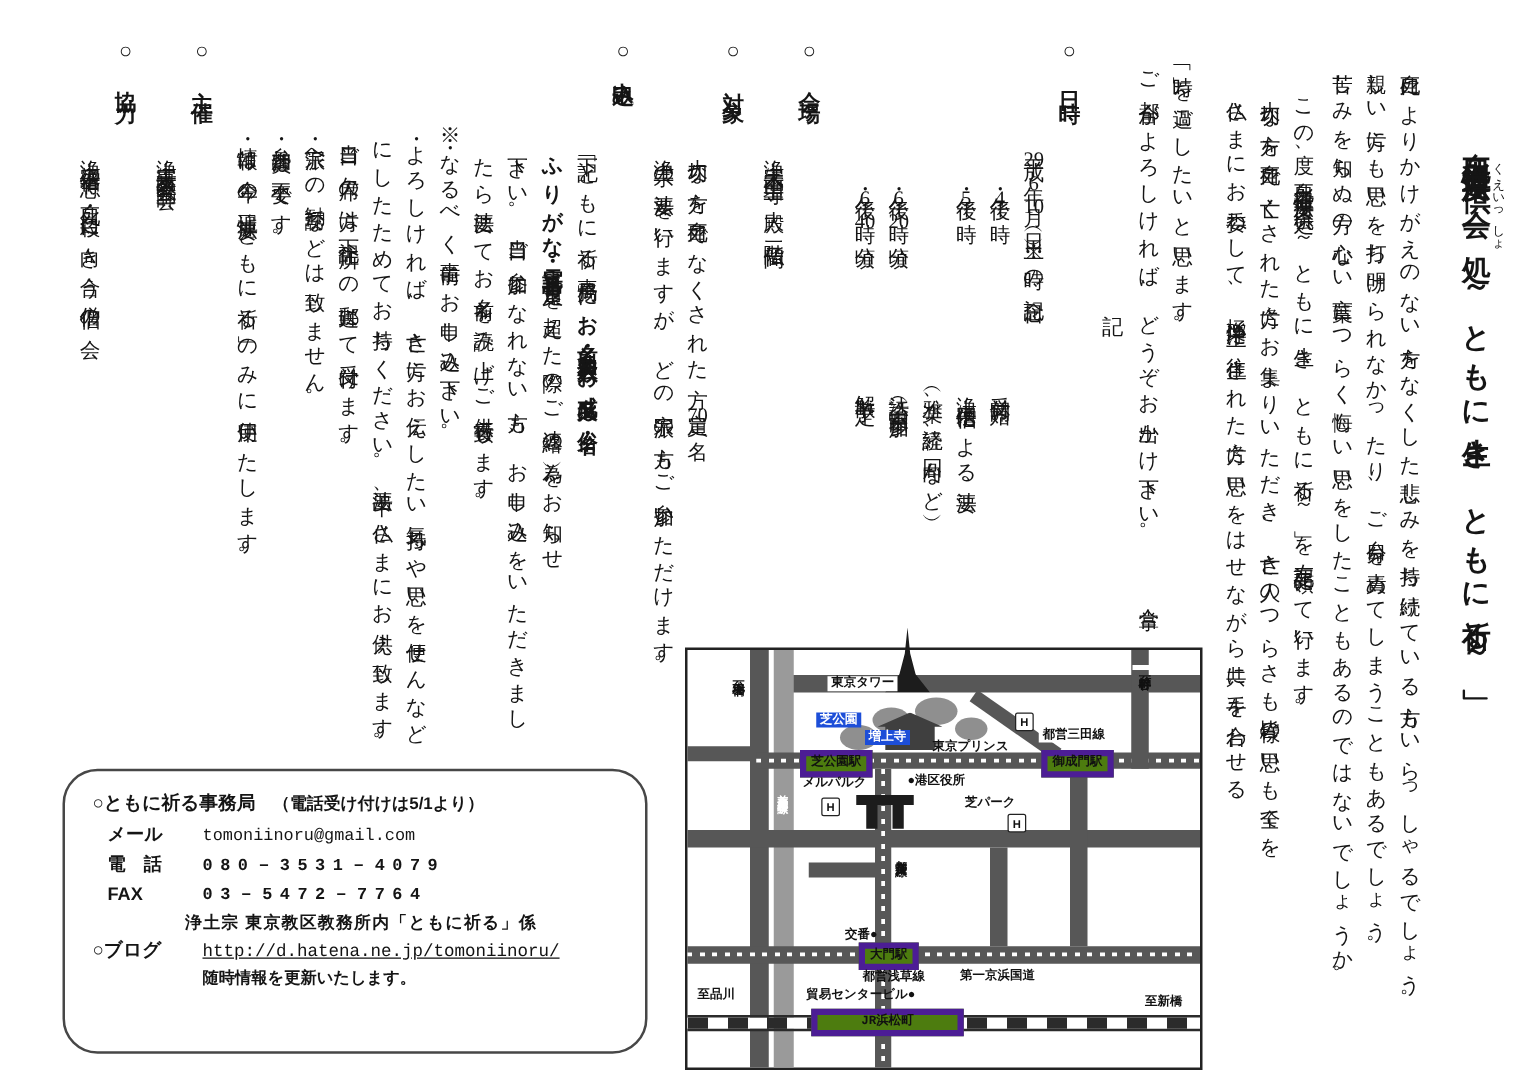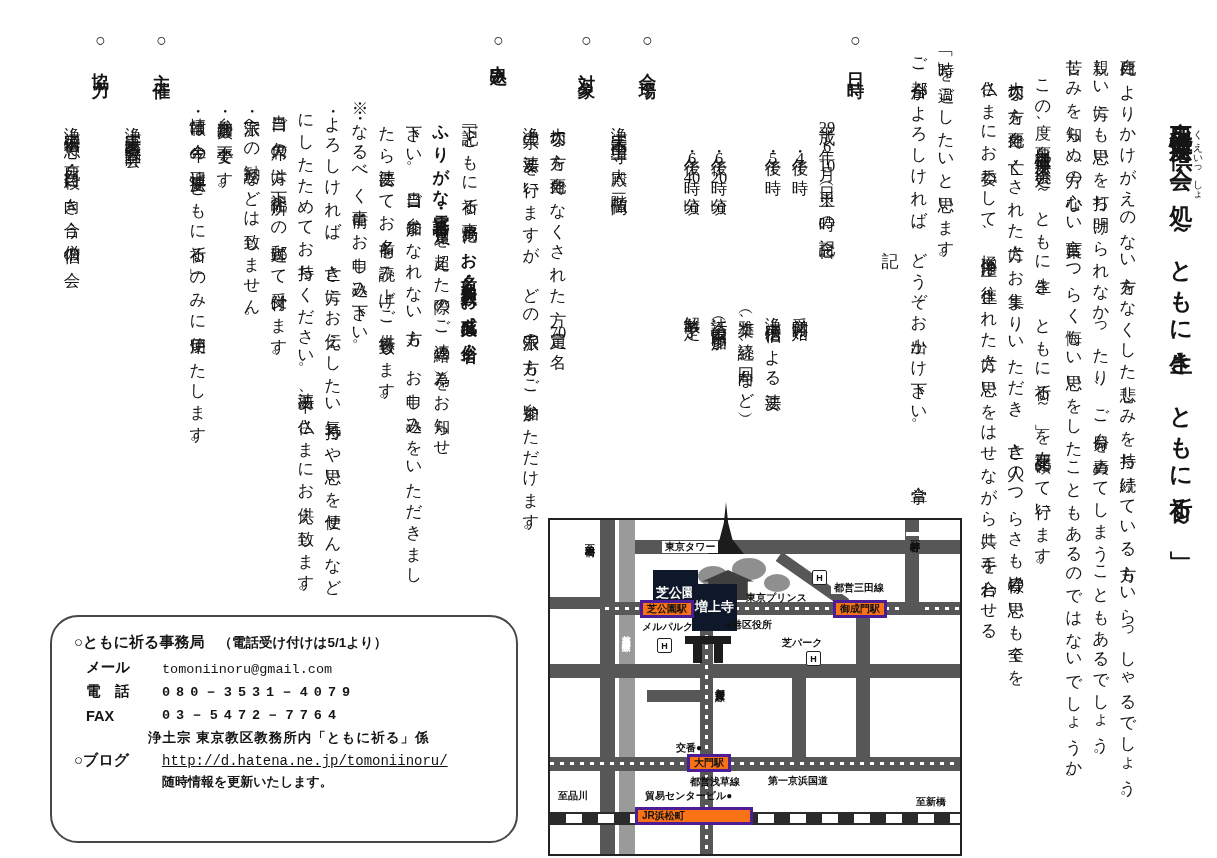--- a/index.html
+++ b/index.html
@@ -73,22 +73,22 @@
   #map .hwy{position:absolute;background:#9a9a9a;}
   .dots-h{position:absolute;left:0;right:0;top:5px;height:3px;
     background:repeating-linear-gradient(90deg,#fff 0 4px,transparent 4px 10px);}
   .dots-v{position:absolute;top:0;bottom:0;left:5px;width:3px;
     background:repeating-linear-gradient(180deg,#fff 0 4px,transparent 4px 10px);}
   .rail{position:absolute;left:0;right:0;top:292px;height:9px;
     background:repeating-linear-gradient(90deg,#2b2b2b 0 16px,#fff 16px 32px);
     border-top:2.5px solid #2b2b2b;border-bottom:2.5px solid #2b2b2b;}
   .mlabel{position:absolute;font-size:10px;font-weight:bold;color:#111;white-space:nowrap;line-height:1.15;}
   .mlabel.onwhite{background:#fff;padding:0 3px;}
-  .mlabel.boxed{background:#f97316;border:3px solid #4c1d95;padding:0 4px;}
-  .mlabel.dark{background:#0f172a;color:#fff;padding:16px 3px;font-size:13px;}
+  .mlabel.boxed{background:#4d7c0f;border:5px solid #4c1d95;padding:0 4px;font-family:Liberation Mono, monospace;}
+  .mlabel.dark{background:#1d4ed8;color:#fff;padding:0 3px;font-size:10px;}
   .mlabel.vert{writing-mode:vertical-rl;text-orientation:upright;letter-spacing:1px;}
   .mlabel.onroad{color:#fff;background:transparent;font-size:8.5px;}
   .hmark{position:absolute;width:13px;height:13px;border:1.5px solid #222;border-radius:2px;
     background:#fff;color:#111;font-size:9px;font-weight:bold;
     display:flex;align-items:center;justify-content:center;}
   .tower{position:absolute;left:158px;top:-18px;width:36px;height:52px;background:#1c1c1c;
     clip-path:polygon(50% 0%,56% 40%,68% 72%,100% 100%,0% 100%,32% 72%,44% 40%);}
   .tree{position:absolute;background:#8f8f8f;border-radius:50%;}
   .temple{position:absolute;left:152px;top:50px;width:52px;height:30px;background:#3f3f3f;
     clip-path:polygon(50% 0,100% 38%,88% 38%,88% 100%,12% 100%,12% 38%,0 38%);}
@@ -216,24 +216,24 @@
   <div class="mlabel dark" style="left:103px;top:50px;">芝公園</div>
   <div class="mlabel dark" style="left:142px;top:64px;">増上寺</div>
   <div class="mlabel" style="left:196px;top:72px;">東京プリンス</div>
   <div class="mlabel onwhite" style="left:281px;top:62px;">都営三田線</div>
   <div class="mlabel boxed" style="left:90px;top:80px;">芝公園駅</div>
   <div class="mlabel boxed" style="left:283px;top:80px;">御成門駅</div>
   <div class="mlabel vert onwhite" style="left:31px;top:16px;">至赤羽橋</div>
   <div class="mlabel vert onwhite" style="left:356px;top:12px;">至神谷町</div>
   <div class="mlabel" style="left:92px;top:101px;">メルパルク</div>
   <div class="mlabel" style="left:176px;top:99px;">●港区役所</div>
-  <div class="mlabel" style="left:232px;top:117px;">芝パーク</div>
+  <div class="mlabel" style="left:222px;top:117px;">芝パーク</div>
   <div class="mlabel vert onroad" style="left:71px;top:108px;">首都高速都心環状線</div>
   <div class="mlabel vert" style="left:164px;top:160px;font-size:9.5px;">都営大江戸線</div>
   <div class="mlabel" style="left:126px;top:222px;">交番●</div>
   <div class="mlabel boxed" style="left:137px;top:234px;">大門駅</div>
   <div class="mlabel" style="left:140px;top:256px;">都営浅草線</div>
   <div class="mlabel" style="left:218px;top:255px;">第一京浜国道</div>
   <div class="mlabel" style="left:95px;top:270px;">貿易センタービル●</div>
-  <div class="mlabel boxed" style="left:85px;top:287px;width:104px;">JR浜松町</div>
+  <div class="mlabel boxed" style="left:99px;top:287px;width:104px;text-align:center;">JR浜松町</div>
   <div class="mlabel" style="left:8px;top:270px;">至品川</div>
   <div class="mlabel" style="left:366px;top:276px;">至新橋</div>
 </div>
 
 </body></html>

